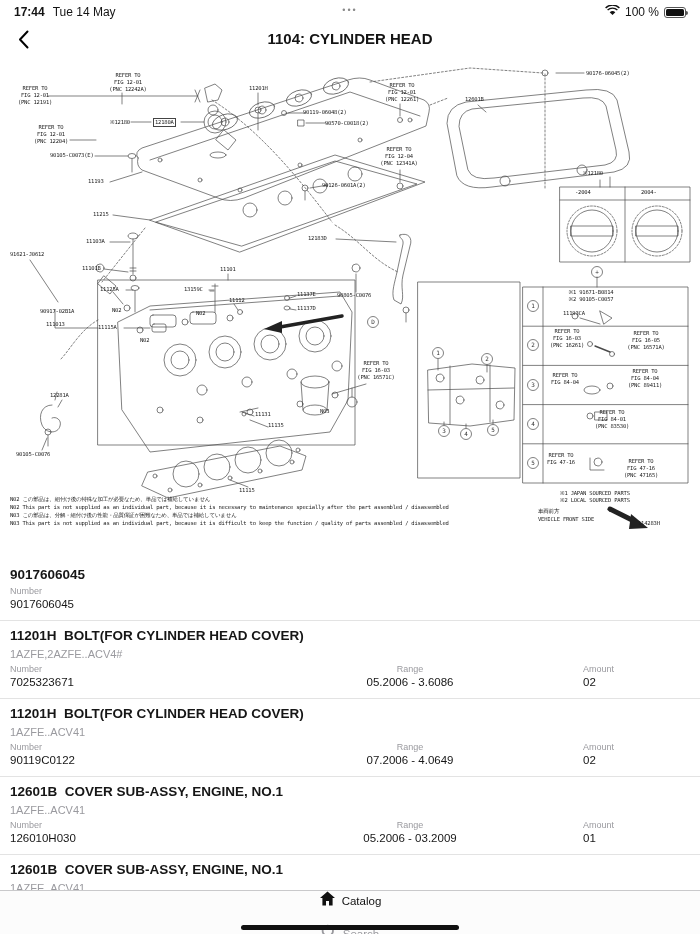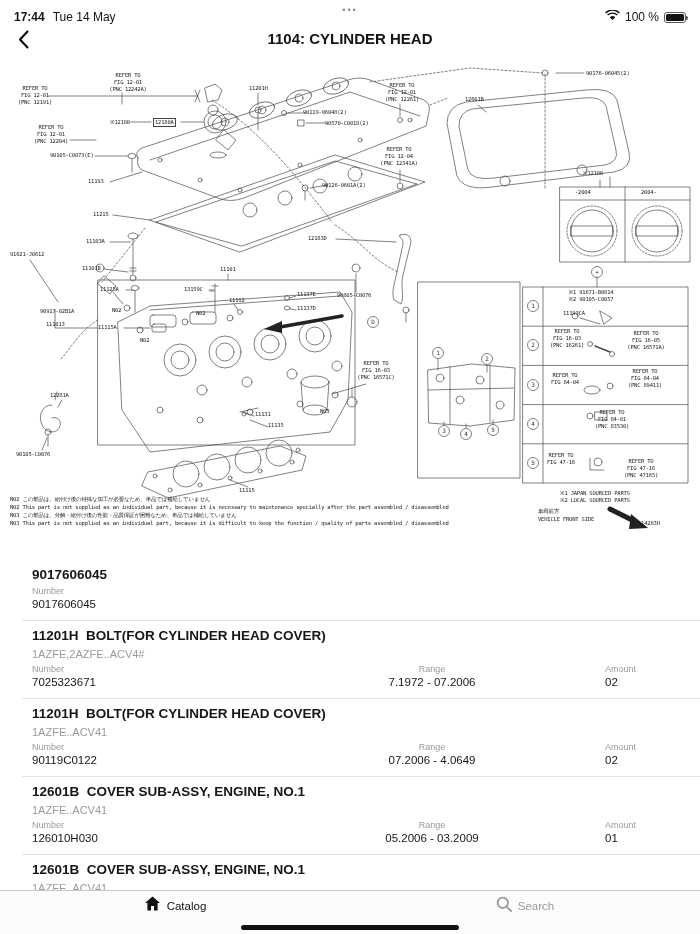--- a/index.html
+++ b/index.html
@@ -1,51 +1,51 @@
 <!DOCTYPE html>
 <html><head>
 <meta charset="utf-8">
 <style>
   html,body{margin:0;padding:0;}
   body{
     width:700px;height:934px;position:relative;overflow:hidden;background:#fff;
     font-family:"Liberation Sans",sans-serif;color:#141414;
   }
   
-  .statusbar{position:absolute;top:0;left:0;right:0;height:24px;display:flex;align-items:flex-end;justify-content:space-between;padding:0 14px;box-sizing:border-box;font-size:12px;gap:20px;}
+  .statusbar{position:absolute;top:0;left:0;right:0;height:24px;display:flex;align-items:center;justify-content:space-between;padding:12px 14px;box-sizing:border-box;font-size:12px;gap:20px;}
   .sb-left{display:flex;gap:8px;align-items:center;}
   .sb-time{font-weight:bold;}
   .sb-dots{position:absolute;left:50%;transform:translateX(-50%);color:#8a8a8a;font-size:9px;letter-spacing:2px;top:5px;}
   .sb-right{display:flex;gap:5px;align-items:center;}
   .battery{position:relative;width:22px;height:11px;border:1px solid #555;border-radius:3px;box-sizing:border-box;}
   .battery .fill{position:absolute;inset:1px;background:#111;border-radius:1.5px;}
   .battery .nub{position:absolute;right:-3px;top:3px;width:2px;height:4px;background:#555;border-radius:0 2px 2px 0;}
   
   .navbar{position:absolute;top:24px;left:0;right:0;height:30px;}
   .nav-title{position:absolute;left:0;right:0;top:6px;text-align:center;font-size:15px;font-weight:bold;}
   .back-btn{position:absolute;left:12px;top:4px;width:22px;height:22px;display:flex;align-items:center;justify-content:center;}
   
   .diagram{position:absolute;top:60px;left:0;width:700px;height:500px;}
   .diagram svg{position:absolute;inset:0;}
   .dlabel{position:absolute;font-family:"DejaVu Sans Mono",monospace;font-size:5.5px;line-height:7px;color:#1d1d1d;white-space:pre-line;letter-spacing:-0.2px;}
   .dlabel.c{text-align:center;}
   .dlabel.boxed{border:0.5px solid #444;padding:0 1px;background:#fff;}
   
   .parts{position:absolute;top:560px;left:0;right:0;}
-  .part-row{padding:7px 10px 10px;border-bottom:1px solid #e3e3e3;margin-left:22px;}
+  .part-row{padding:7px 10px 10px;border-bottom:1px solid #e3e3e3;}
   .part-title{font-size:13.5px;line-height:15px;font-weight:bold;color:#161616;}
   .part-sub{font-size:11px;line-height:12px;color:#9a9a9f;margin-top:5px;}
   .part-cols{display:flex;margin-top:4px;}
   .pcol .lbl{font-size:9px;line-height:10px;color:#9a9a9f;}
   .pcol .val{font-size:11.5px;line-height:12px;margin-top:2px;color:#161616;}
   .pcol-number{width:227px;}
   .pcol-range{width:346px;text-align:center;}
   .pcol-amount{flex:1;}
   
-  .tabbar{position:absolute;left:0;right:0;top:890px;height:44px;background:#fcfcfc;border-top:1px solid #c9c9cb;box-sizing:border-box;display:flex;z-index:5;}
+  .tabbar{position:absolute;left:0;right:0;top:890px;height:44px;background:#fcfcfc;border-top:1px solid #c9c9cb;box-sizing:border-box;display:flex;z-index:5;flex-direction:column;}
   .tab{flex:1;display:flex;align-items:center;justify-content:center;gap:6px;padding-bottom:14px;}
   .tab-label{font-size:11.5px;}
   .tab-catalog .tab-label{color:#111;}
   .tab-search .tab-label{color:#9a9a9f;}
   .home-indicator{position:absolute;left:50%;transform:translateX(-50%);bottom:4px;width:218px;height:5px;border-radius:3px;background:#111;}
 </style>
 </head>
 <body>
 
 <div class="statusbar">
@@ -407,21 +407,21 @@
   <div class="part-row">
     <div class="part-title">11201H&nbsp; BOLT(FOR CYLINDER HEAD COVER)</div>
     <div class="part-sub">1AZFE,2AZFE..ACV4#</div>
     <div class="part-cols">
       <div class="pcol pcol-number">
         <div class="lbl">Number</div>
         <div class="val">7025323671</div>
       </div>
       <div class="pcol pcol-range">
         <div class="lbl">Range</div>
-        <div class="val">7.1972 - 07.2006</div>
+        <div class="val">05.2006 - 3.6086</div>
       </div>
       <div class="pcol pcol-amount">
         <div class="lbl">Amount</div>
         <div class="val">02</div>
       </div>
     </div>
   </div>
 
   <div class="part-row">
     <div class="part-title">11201H&nbsp; BOLT(FOR CYLINDER HEAD COVER)</div>

